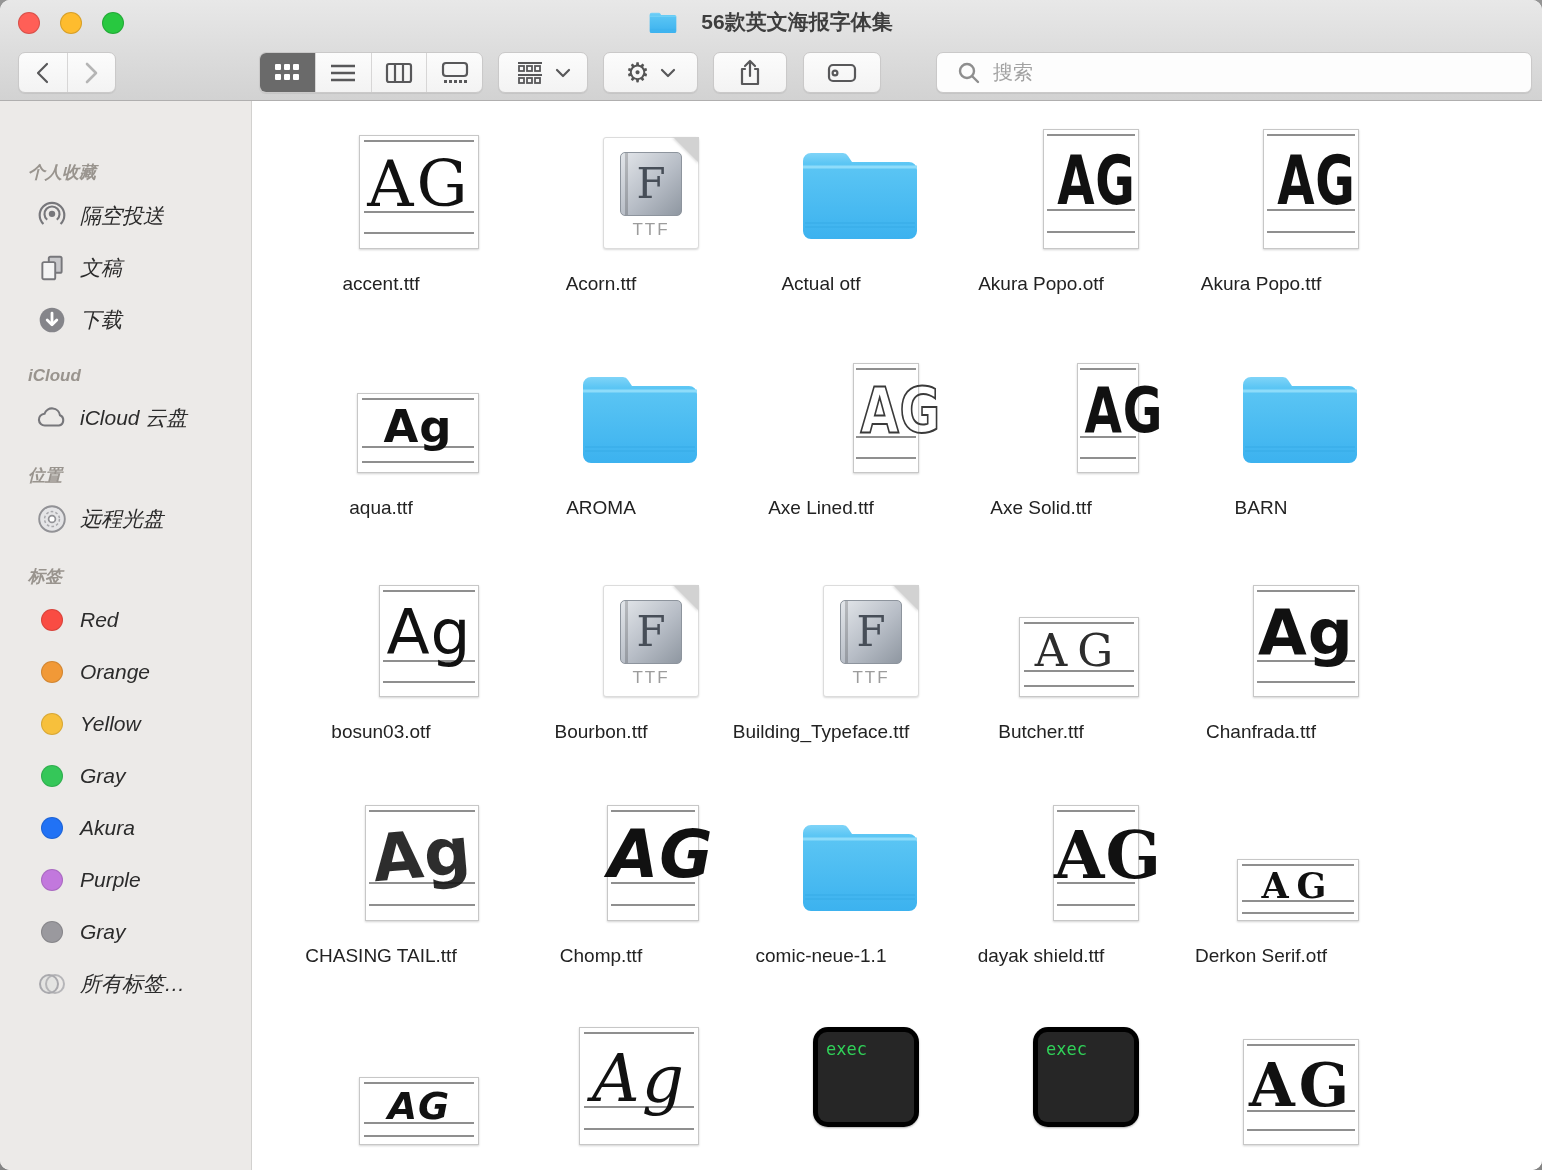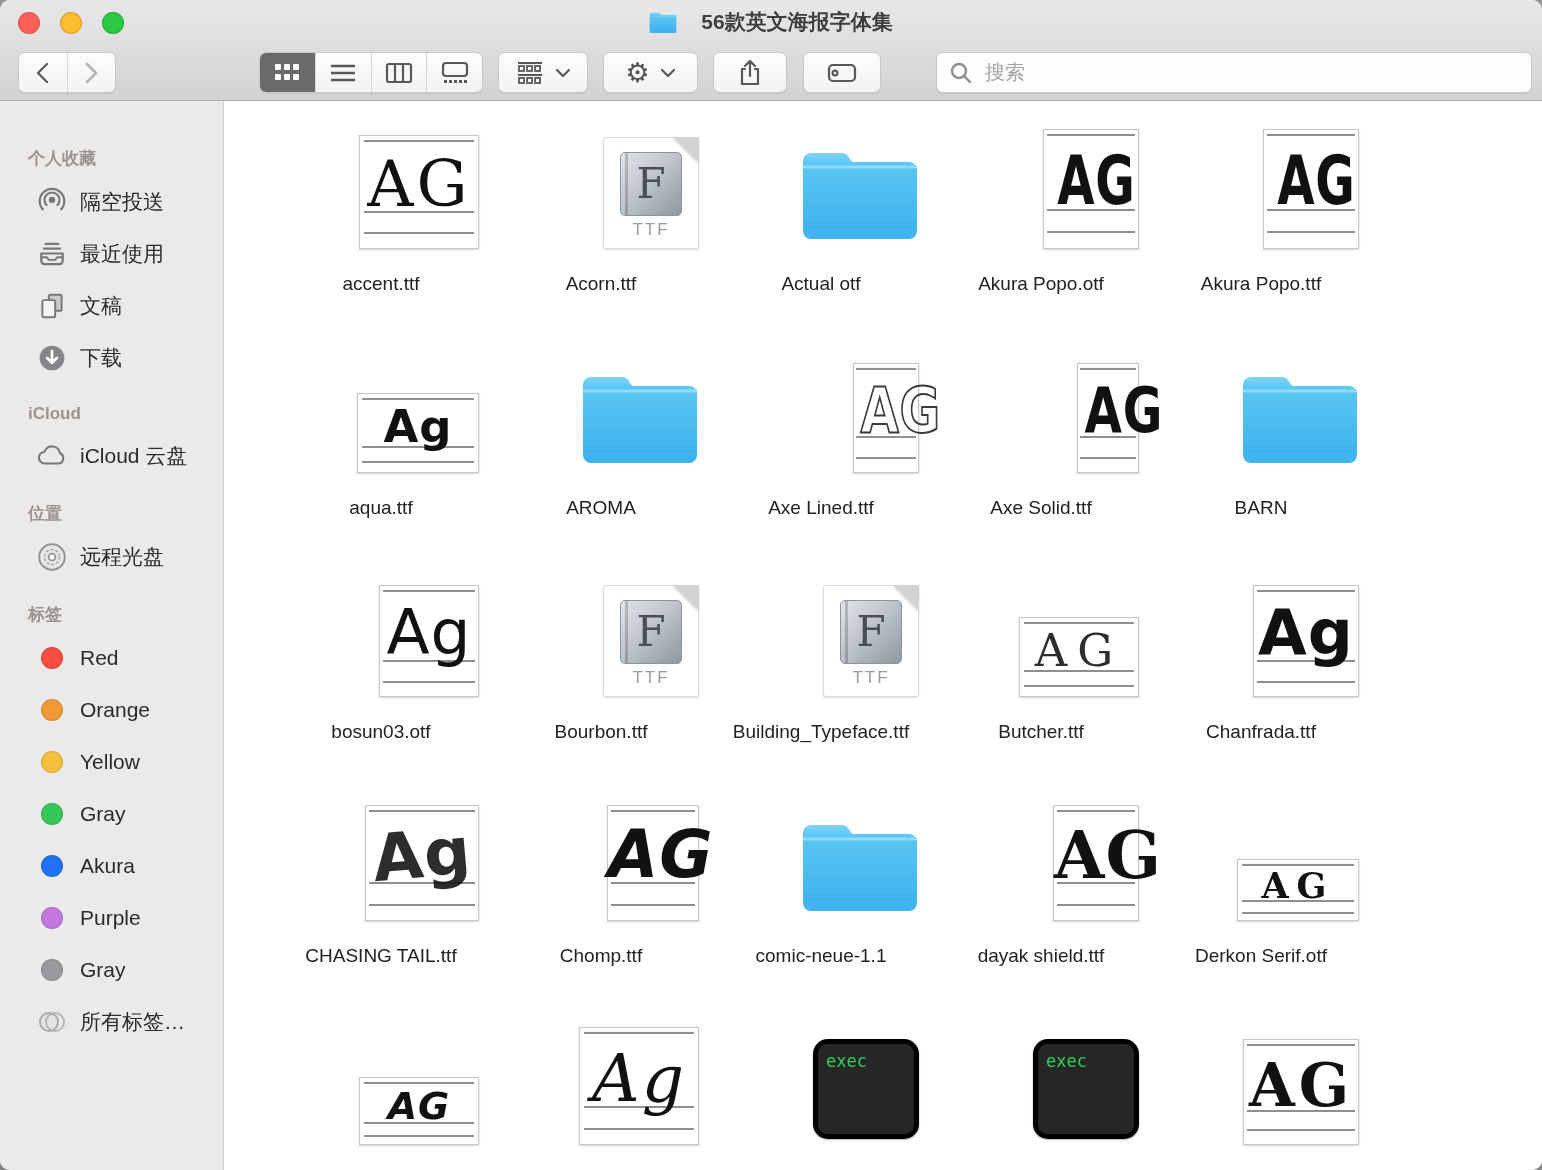--- a/index.html
+++ b/index.html
@@ -19,26 +19,26 @@
   .navpair .half+.half{border-left:1px solid #d7d6d6;}
   .seg{left:259px;width:224px;padding:0;overflow:hidden;}
   .seg .segment{flex:1;height:100%;display:flex;align-items:center;justify-content:center;color:#58585a;}
   .seg .segment+.segment{border-left:1px solid #d7d6d6;}
   .seg .segment.sel{background:var(--sel-seg,#6a6a6a);color:#fff;}
   .groupbtn{left:498px;width:90px;gap:10px;}
   .gearbtn{left:603px;width:95px;gap:10px;}
   .gearglyph{font-size:27px;line-height:1;color:#555;font-family:"DejaVu Sans",sans-serif;}
   .sharebtn{left:713px;width:74px;}
   .tagbtn{left:803px;width:78px;}
-  .searchfield{left:936px;right:10px;width:auto;justify-content:flex-start;padding:0 12px;background:#fdfdfd;}
+  .searchfield{left:936px;right:10px;width:auto;justify-content:flex-start;padding:0 20px;background:#fdfdfd;}
   .searchfield input{border:0;outline:0;background:transparent;font-size:20px;color:#333;margin-left:10px;width:100%;font-family:inherit;}
   .searchfield input::placeholder{color:#a2a2a2;}
 
   
-  .sidebar{position:absolute;top:101px;left:0;bottom:0;width:224px;background:#eceae8;border-right:1px solid #d2d1cf;box-sizing:border-box;padding-top:26px;overflow:hidden;}
+  .sidebar{position:absolute;top:101px;left:0;bottom:0;width:252px;background:#eceae8;border-right:1px solid #d2d1cf;box-sizing:border-box;padding-top:40px;overflow:hidden;font-style:italic;}
   .side-header{margin:20px 0 6px 28px;font-size:17px;font-weight:700;color:#99948e;}
   .side-item{display:flex;align-items:center;height:52px;padding-left:36px;cursor:default;}
   .side-ic{width:32px;height:30px;display:flex;align-items:center;justify-content:center;flex:0 0 auto;}
   .side-label{margin-left:12px;font-size:21px;color:#2b2b2b;white-space:nowrap;}
   .dot{width:22px;height:22px;border-radius:50%;border:1px solid rgba(0,0,0,.12);box-sizing:border-box;}
 
   
   .main{position:absolute;top:101px;left:253px;right:0;bottom:0;background:#fff;overflow:hidden;}
   .grid{display:grid;grid-template-columns:repeat(5,220px);grid-auto-rows:224px;margin-left:6px;}
   .cell{display:flex;flex-direction:column;align-items:flex-end;}
@@ -70,21 +70,21 @@
   
   .ttfdoc{position:relative;width:96px;height:112px;background:#fff;border:1px solid #dcdcdc;border-radius:3px;box-shadow:0 1px 2px rgba(0,0,0,.15);box-sizing:border-box;}
   .fold{position:absolute;top:-1px;right:-1px;width:0;height:0;border-top:26px solid #d2d2d2;border-left:26px solid transparent;filter:drop-shadow(-1px 1px 1px rgba(0,0,0,.12));}
   .fold:after{content:"";position:absolute;left:-26px;top:-26px;width:0;height:0;}
   .book{position:absolute;top:14px;left:50%;transform:translateX(-50%);width:62px;height:64px;border-radius:5px;background:linear-gradient(135deg,#e3e6ea 0%,#b7bdc6 55%,#8f97a1 100%);border:1px solid #8d949d;box-sizing:border-box;display:flex;align-items:center;justify-content:center;}
   .book:before{content:"";position:absolute;left:4px;top:0;bottom:0;width:3px;background:rgba(0,0,0,.18);}
   .book-letter{font-family:"DejaVu Serif",serif;font-size:42px;color:#474e58;line-height:1;}
   .ttf-badge{position:absolute;bottom:8px;left:0;right:0;text-align:center;font-size:17px;letter-spacing:2px;color:#9c9c9c;}
 
   
-  .execicon{position:relative;width:106px;height:100px;background:#000;border-radius:15px;box-shadow:0 1px 2px rgba(0,0,0,.3);margin-bottom:6px;}
+  .execicon{position:relative;width:106px;height:100px;background:#000;border-radius:15px;box-shadow:0 1px 2px rgba(0,0,0,.3);margin-bottom:18px;}
   .execpanel{position:absolute;inset:5px;background:#262626;border-radius:9px;}
   .exectext{position:absolute;top:12px;left:13px;font-family:"DejaVu Sans Mono",monospace;font-size:17px;color:var(--exec-green,#30d158);}
 
   .folderwrap{margin-bottom:10px;}
   svg{display:block;}
 </style>
 </head>
 <body>
 
 <div class="window">
@@ -240,30 +240,20 @@
           <svg width="30" height="30" viewBox="0 0 28 28" fill="none" stroke="#77777b" stroke-width="2">
             <circle cx="14" cy="12" r="3" fill="#77777b" stroke="none"></circle>
             <path d="M9.5 17.5 A7 7 0 1 1 18.5 17.5"></path>
             <path d="M6 21.5 A11.5 11.5 0 1 1 22 21.5"></path>
           </svg>
         </span>
         <span class="side-label">隔空投送</span>
       </div>
       <div class="side-item">
         <span class="side-ic">
-          <svg width="30" height="30" viewBox="0 0 28 28" fill="none" stroke="#77777b" stroke-width="2" stroke-linecap="round">
-            <path d="M8 4.5 h12 M6.5 9 h15 M5 13.5 h18"></path>
-            <path d="M4 13.5 v7 a3 3 0 0 0 3 3 h14 a3 3 0 0 0 3 -3 v-7"></path>
-            <path d="M4 17 h5 l2 2.5 h6 l2 -2.5 h5" stroke-width="1.8"></path>
-          </svg>
-        </span>
-        <span class="side-label">最近使用</span>
-      </div>
-      <div class="side-item">
-        <span class="side-ic">
           <svg width="30" height="30" viewBox="0 0 28 28" fill="none" stroke="#77777b" stroke-width="1.8">
             <rect x="11" y="3.5" width="12" height="15" rx="1.5" fill="#c9c9cc"></rect>
             <rect x="5" y="8.5" width="12" height="16" rx="1.5" fill="#f4f4f4"></rect>
           </svg>
         </span>
         <span class="side-label">文稿</span>
       </div>
       <div class="side-item">
         <span class="side-ic">
           <svg width="30" height="30" viewBox="0 0 28 28">

